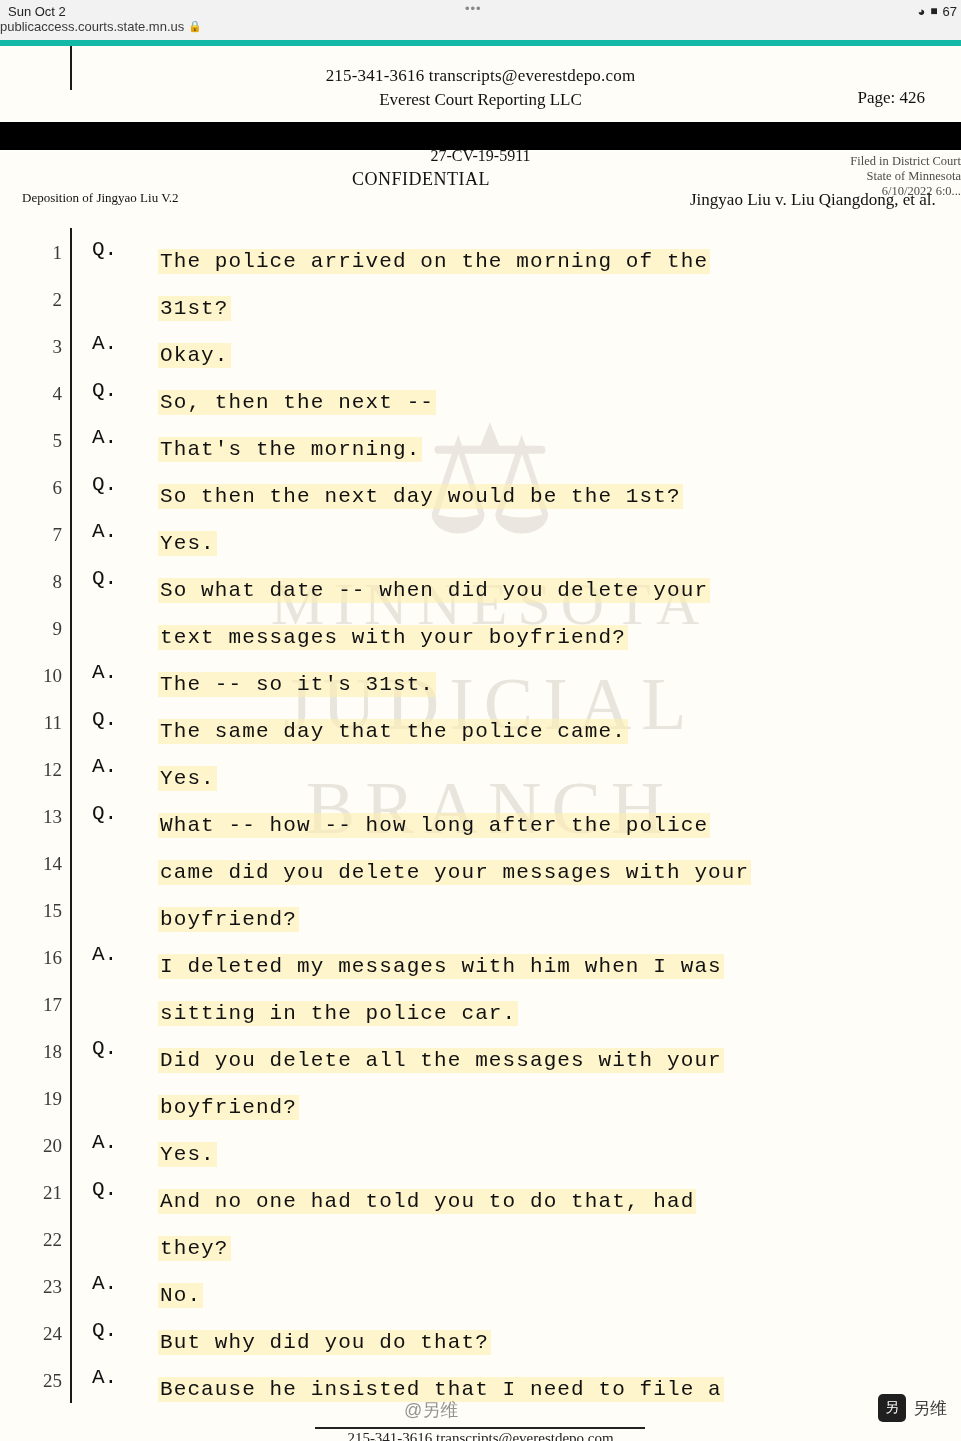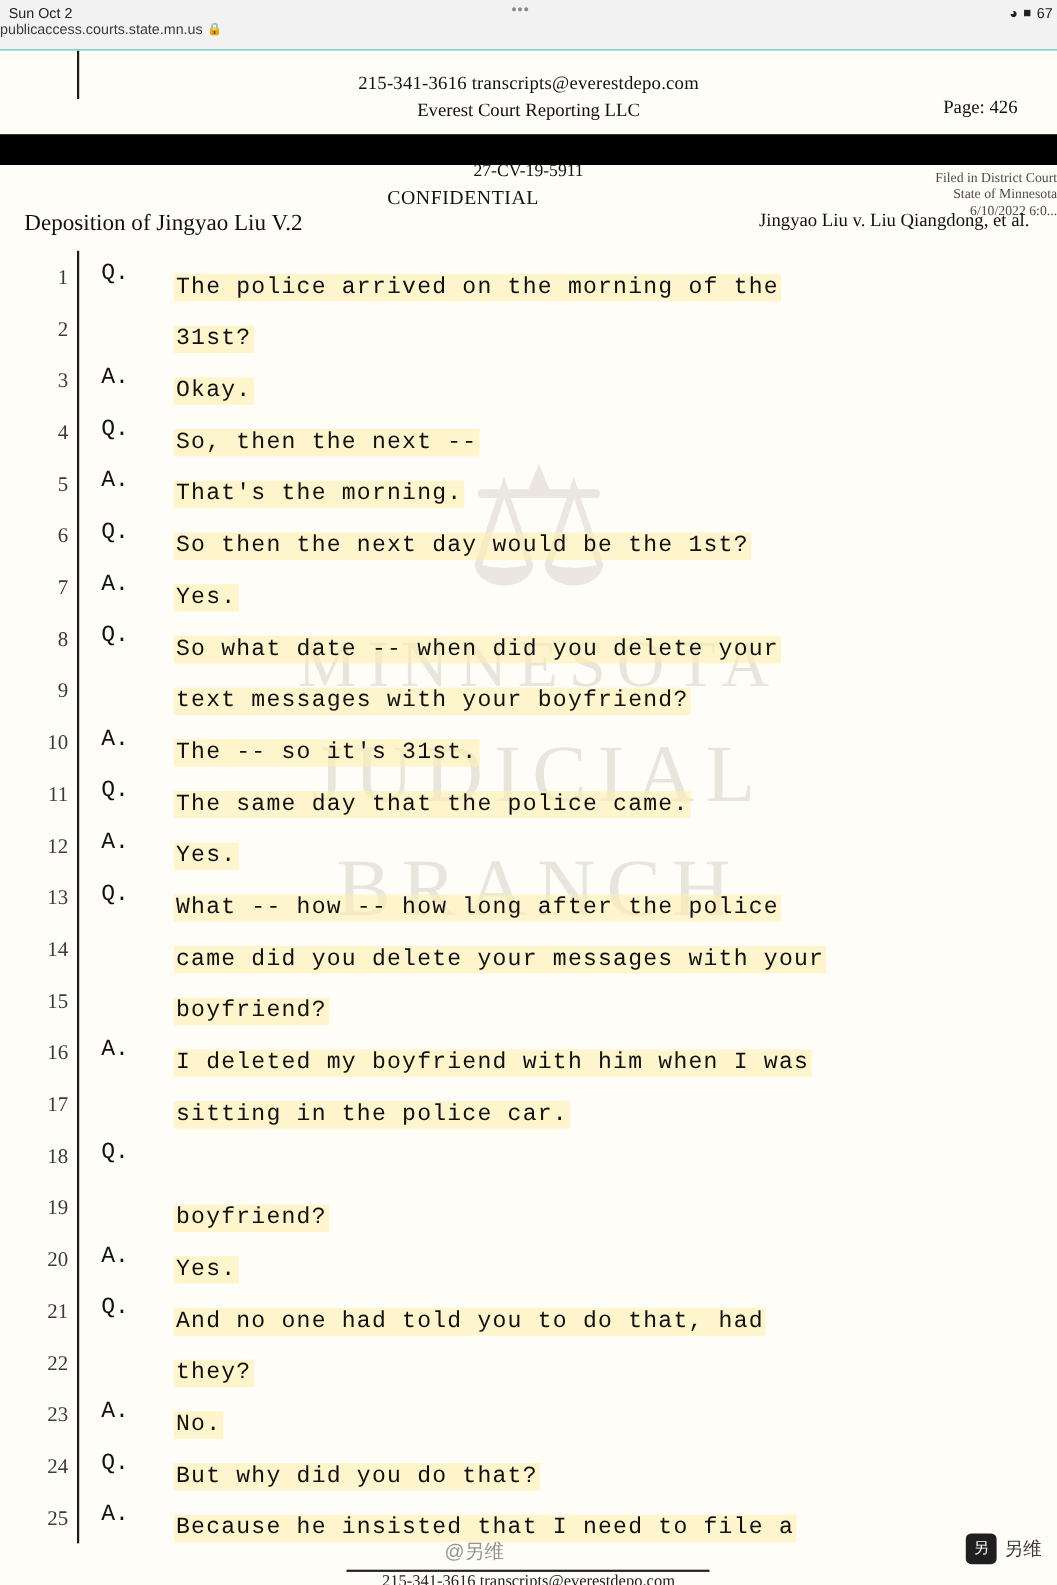--- a/index.html
+++ b/index.html
@@ -14,21 +14,21 @@
     overflow: hidden;
     font-family: "Liberation Serif", serif;
   }
 
   
   #status-bar {
     position: absolute;
     left: 0; top: 0;
     width: 961px; height: 46px;
     background: #f2f2f2;
-    border-bottom: 1px solid #14b8a6;
+    border-bottom: 6px solid #14b8a6;
     box-sizing: border-box;
   }
   #status-time {
     position: absolute;
     left: 8px; top: 4px;
     font-family: "Liberation Sans", sans-serif;
     font-size: 13px;
     color: #222;
   }
   #status-dots {
@@ -133,21 +133,21 @@
     left: 0; top: 123px;
     width: 842px;
     text-align: center;
     font-size: 18px;
     color: #111;
     letter-spacing: .5px;
   }
   #depo-title {
     position: absolute;
     left: 22px; top: 144px;
-    font-size: 21px;
+    font-size: 13px;
     color: #111;
   }
   #case-caption {
     position: absolute;
     left: 690px; top: 144px;
     font-size: 17px;
     color: #111;
   }
   #filed-stamp {
     position: absolute;
@@ -389,30 +389,31 @@
         <div class="txt">came did you delete your messages with your</div>
       </div>
       <div class="tline">
         <div class="lnum">15</div>
         <div class="spk"></div>
         <div class="txt">boyfriend?</div>
       </div>
       <div class="tline">
         <div class="lnum">16</div>
         <div class="spk">A.</div>
-        <div class="txt">I deleted my boyfriend with him when I was</div>
+        <div class="txt">I deleted my messages with him when I was</div>
       </div>
       <div class="tline">
         <div class="lnum">17</div>
         <div class="spk"></div>
         <div class="txt">sitting in the police car.</div>
       </div>
       <div class="tline">
         <div class="lnum">18</div>
         <div class="spk">Q.</div>
+        <div class="txt">Did you delete all the messages with your</div>
       </div>
       <div class="tline">
         <div class="lnum">19</div>
         <div class="spk"></div>
         <div class="txt">boyfriend?</div>
       </div>
       <div class="tline">
         <div class="lnum">20</div>
         <div class="spk">A.</div>
         <div class="txt">Yes.</div>

